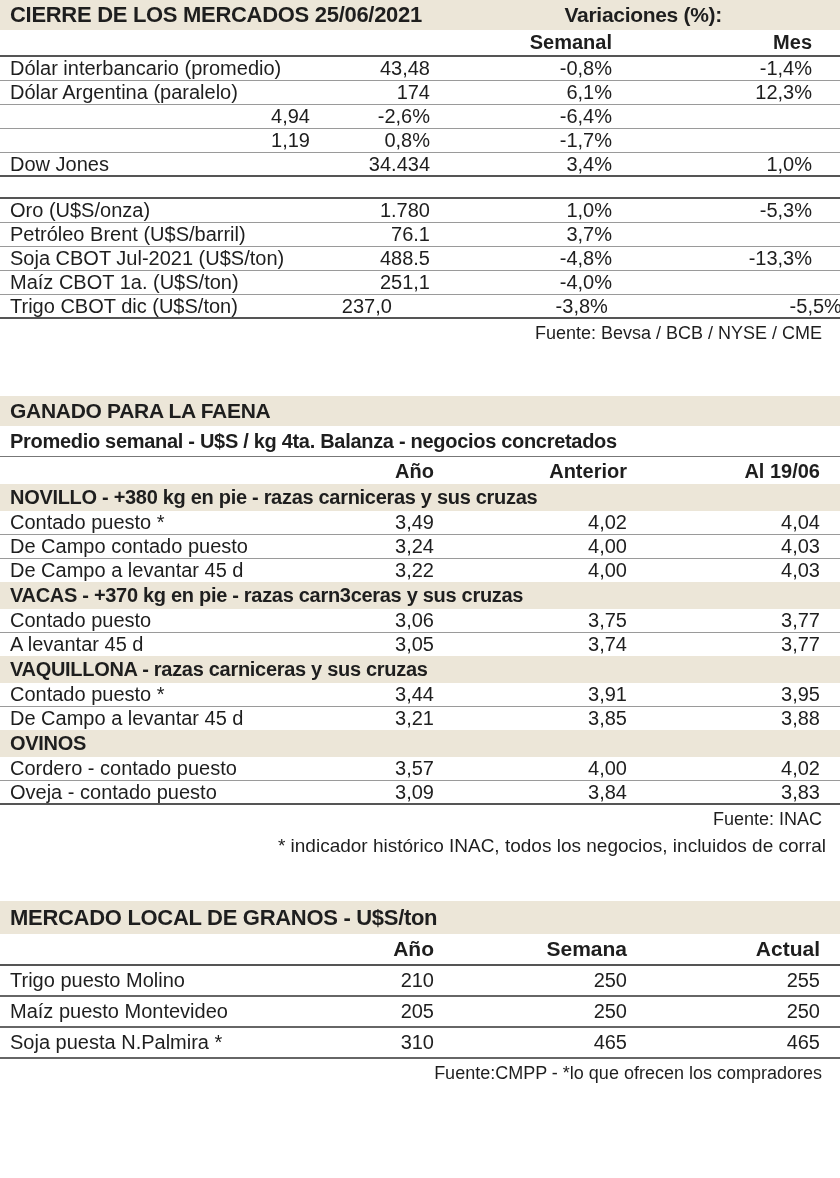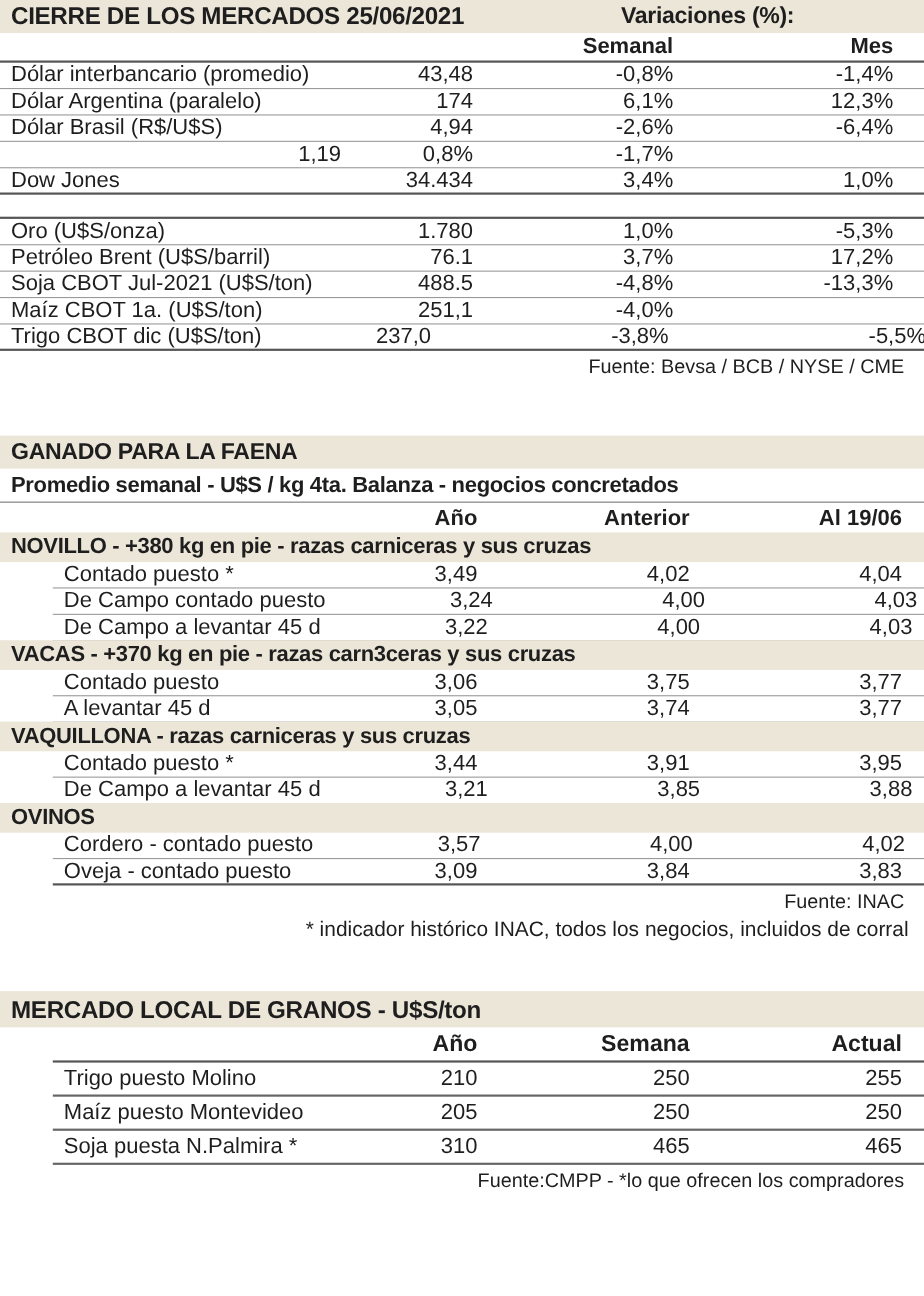--- a/index.html
+++ b/index.html
@@ -23,21 +23,21 @@
     font-weight:bold;
     gap:24px;
   }
   .title-band{height:30px;font-size:22px;justify-content:space-between;letter-spacing:-0.3px;}
   .title-band .variations{font-size:21px;padding-right:108px;}
   .sec-band{height:30px;font-size:21px;letter-spacing:-0.3px;}
   .group-band{height:27px;font-size:20px;letter-spacing:-0.3px;margin-top:-1px;}
 
   .grid{display:grid;align-items:end;padding-left:10px;padding-right:28px;}
   .t1{grid-template-columns:1fr 120px 182px 200px;}
-  .t2,.t3{grid-template-columns:1fr 152px 193px 193px;padding-right:20px;margin-left:48px;}
+  .t2,.t3{grid-template-columns:1fr 152px 193px 193px;padding-right:20px;}
 
   .row{height:24px;border-bottom:1px solid var(--line-light);font-size:20px;align-items:center;}
   .row span{white-space:nowrap;}
   .num{text-align:right;}
   .hdr{font-weight:bold;font-size:20px;}
 
   .hdr1{height:27px;border-bottom:2px solid var(--line-dark);align-items:center;}
   .gap-row{height:22px;border-bottom:2px solid var(--line-dark);margin:0;}
   #mk-top .row:last-child{border-bottom:2px solid var(--line-dark);}
   #mk-bottom .row:last-child{border-bottom:2px solid var(--line-dark);gap:34px;}
@@ -87,21 +87,20 @@
   </div>
 
   <div class="grid t1 row">
     <span class="lbl">Dólar Argentina (paralelo)</span>
     <span class="num">174</span>
     <span class="num">6,1%</span>
     <span class="num">12,3%</span>
   </div>
 
   <div class="grid t1 row">
-    <span class="lbl">Dólar Brasil (R$/U$S)</span>
     <span class="num">4,94</span>
     <span class="num">-2,6%</span>
     <span class="num">-6,4%</span>
   </div>
 
   <div class="grid t1 row">
     <span class="num">1,19</span>
     <span class="num">0,8%</span>
     <span class="num">-1,7%</span>
   </div>
@@ -119,21 +118,20 @@
     <span class="lbl">Oro (U$S/onza)</span>
     <span class="num">1.780</span>
     <span class="num">1,0%</span>
     <span class="num">-5,3%</span>
   </div>
 
   <div class="grid t1 row">
     <span class="lbl">Petróleo Brent (U$S/barril)</span>
     <span class="num">76.1</span>
     <span class="num">3,7%</span>
-    <span class="num">17,2%</span>
   </div>
 
   <div class="grid t1 row">
     <span class="lbl">Soja CBOT Jul-2021 (U$S/ton)</span>
     <span class="num">488.5</span>
     <span class="num">-4,8%</span>
     <span class="num">-13,3%</span>
   </div>
 
   <div class="grid t1 row">

